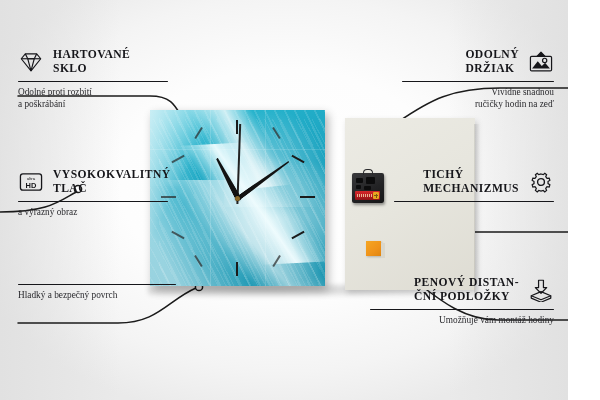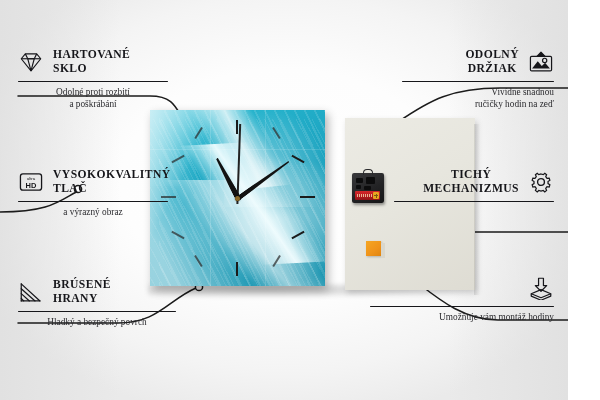--- a/index.html
+++ b/index.html
@@ -165,24 +165,24 @@
   .feat .titles{
     font-family:"Liberation Serif", serif;
     font-weight:700; font-size:11.6px; line-height:13.5px;
     letter-spacing:.45px; color:#16161a; text-transform:uppercase;
   }
   .feat .rule{
     height:1.4px; background:#16161a; margin:6px 0 5px 0; border-radius:1px;
   }
   .feat .sub{
     font-family:"Liberation Serif", serif;
-    font-size:9.3px; line-height:11.6px; color:#2a2a2e;text-align:center;
+    font-size:9.3px; line-height:11.6px; color:#2a2a2e;
   }
   .feat.right .head{ flex-direction:row; justify-content:flex-end; }
-  .feat.right .titles{ text-align:center; }
+  .feat.right .titles{ text-align:left; }
   .feat.right .sub{ text-align:right; }
 
   .ico{ width:26px; height:24px; flex:0 0 26px; display:block; }
 
   
   #f-glass { left:18px;  top:48px;  width:150px; }
   #f-print { left:18px;  top:168px; width:150px; }
   #f-edges { left:18px;  top:278px; width:158px; }
   
   #f-holder{ right:14px; top:48px;  width:152px; }
@@ -304,36 +304,20 @@
         <div>TLAČ</div>
       </div>
     </div>
     <div class="rule"></div>
     <div class="sub">
       <div>a výrazný obraz</div>
     </div>
   </div>
 
   <div class="feat left" id="f-edges">
-    <div class="head">
-      <svg class="ico" viewBox="0 0 32 28">
-        <g stroke="#16161a" stroke-width="1.5" stroke-linecap="round">
-          <line x1="4" y1="4" x2="27" y2="25"></line>
-          <line x1="4" y1="10" x2="21" y2="25"></line>
-          <line x1="4" y1="16" x2="14" y2="25"></line>
-          <line x1="4" y1="22" x2="7" y2="25"></line>
-          <line x1="4" y1="4" x2="4" y2="25"></line>
-          <line x1="4" y1="25" x2="27" y2="25"></line>
-        </g>
-      </svg>
-      <div class="titles">
-        <div>BRÚSENÉ</div>
-        <div>HRANY</div>
-      </div>
-    </div>
     <div class="rule"></div>
     <div class="sub">
       <div>Hladký a bezpečný povrch</div>
     </div>
   </div>
 
   <div class="feat right" id="f-holder">
     <div class="head">
       <div class="titles">
         <div>ODOLNÝ</div>
@@ -366,20 +350,24 @@
           <path d="M16 3.5 l3.1 .9 2.2-2 2.5 2.1 -1.2 2.8 1.8 2.4 3-.4 1 3.1 -2.6 1.6 0 3 2.6 1.6 -1 3.1 -3-.4 -1.8 2.4 1.2 2.8 -2.5 2.1 -2.2-2 -3.1 .9 -3.1-.9 -2.2 2 -2.5-2.1 1.2-2.8 -1.8-2.4 -3 .4 -1-3.1 2.6-1.6 0-3 -2.6-1.6 1-3.1 3 .4 1.8-2.4 -1.2-2.8 2.5-2.1 2.2 2 Z" transform="scale(0.88) translate(2.2,1.2)"></path>
           <circle cx="16" cy="14" r="4.2"></circle>
         </g>
       </svg>
     </div>
     <div class="rule"></div>
   </div>
 
   <div class="feat right" id="f-foam">
     <div class="head">
+      <div class="titles">
+        <div>PENOVÝ DISTAN-</div>
+        <div>ČNÍ PODLOŽKY</div>
+      </div>
       <svg class="ico" viewBox="0 0 32 28">
         <g fill="none" stroke="#16161a" stroke-width="1.5" stroke-linejoin="round">
           <path d="M13 2 h6 v9 h4 l-7 7 -7-7 h4 Z"></path>
           <path d="M16 16 L28 21 L16 26 L4 21 Z"></path>
           <path d="M4 21 v3 l12 5 12-5 v-3"></path>
         </g>
       </svg>
     </div>
     <div class="rule"></div>
     <div class="sub">

